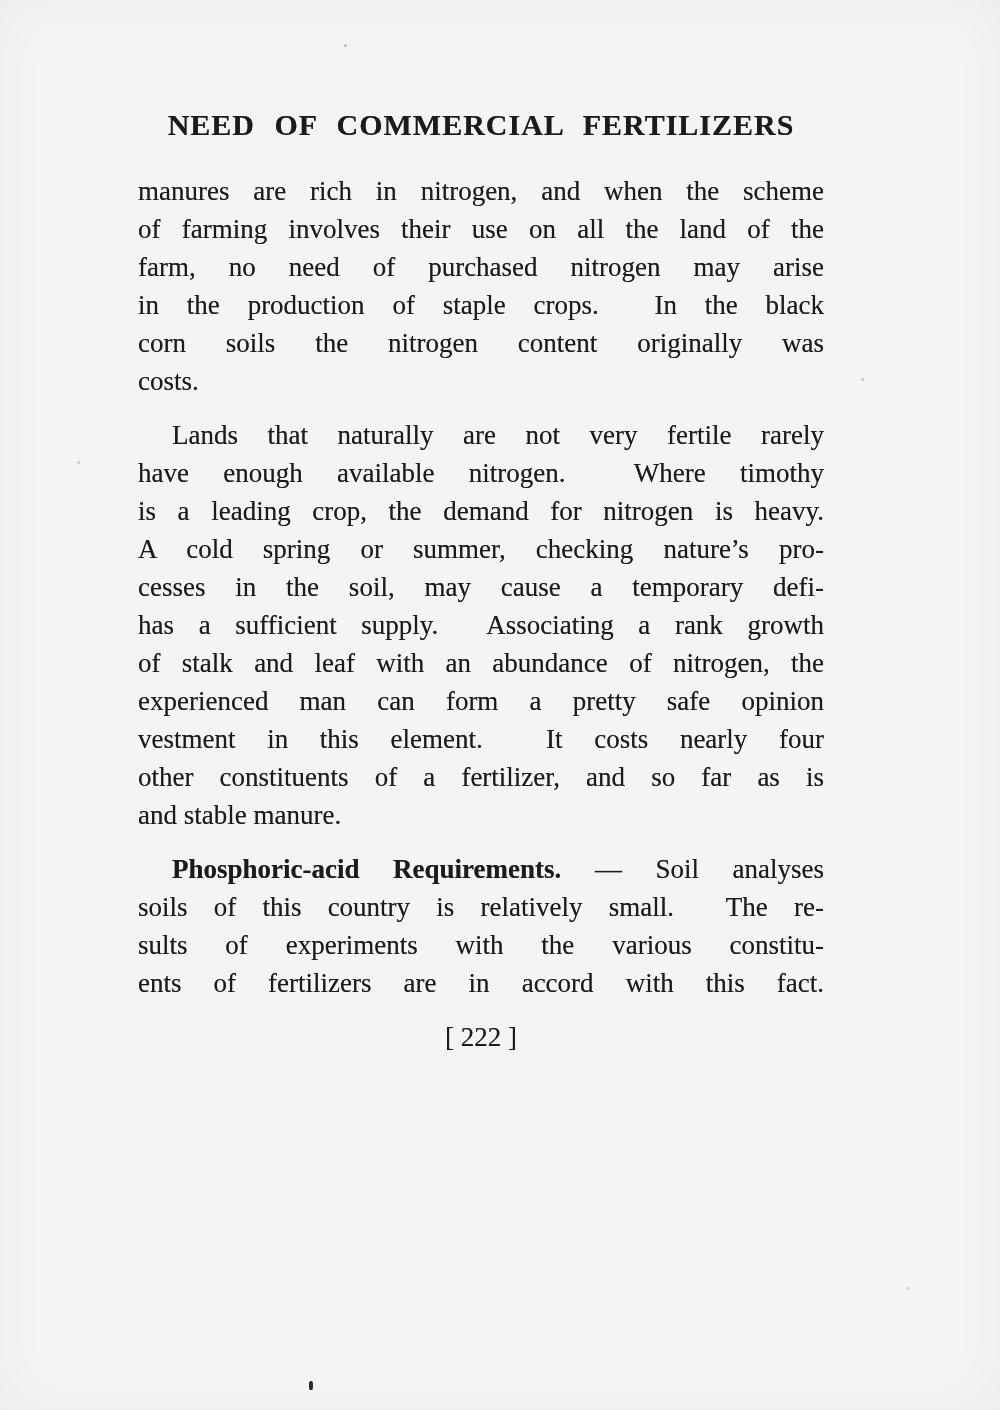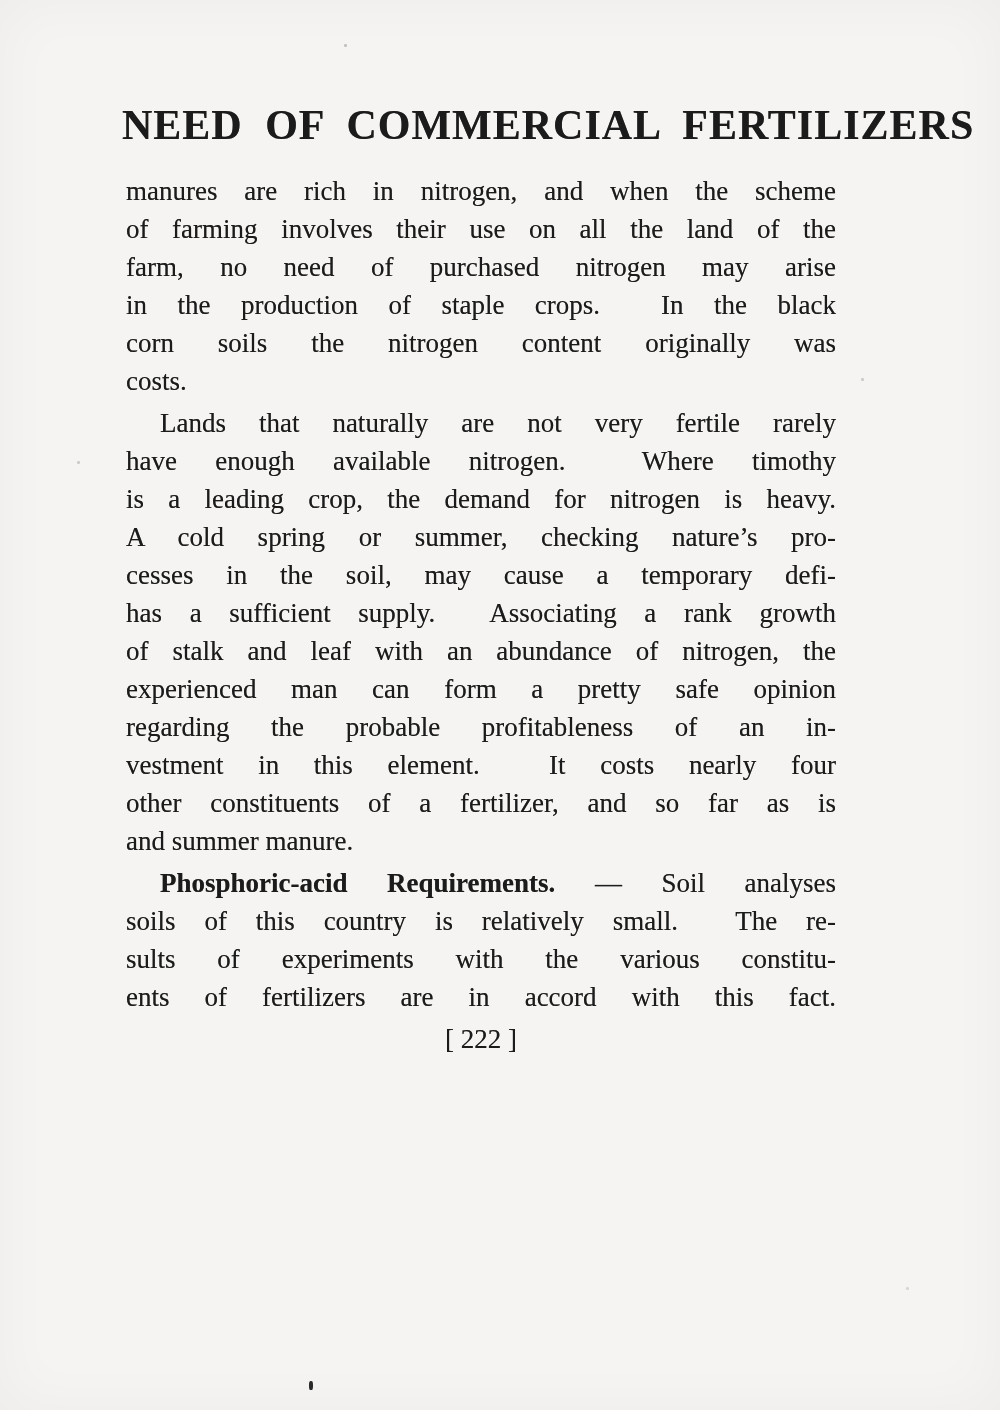--- a/index.html
+++ b/index.html
@@ -18,30 +18,30 @@
     color: #1b1b1b;
   }
   .textblock {
     position: absolute;
     left: 122px;
     top: 104px;
     width: 718px;
   }
   .title {
     margin: 0 0 26px 0;
-    font-size: 42px;
+    font-size: 30px;
     line-height: 42px;
     font-weight: 700;
     text-align: center;
     letter-spacing: 1px;
     word-spacing: 11px;
     text-shadow: 0 0 0.6px rgba(20,20,20,0.6);
     white-space: nowrap;
   }
-  .para { margin: 4px; }
+  .para { margin: 16px; }
   .line {
     font-size: 27px;
     line-height: 38px;
     text-align: justify;
     text-align-last: justify;
     text-justify: inter-word;
     text-shadow: 0 0 0.5px rgba(20,20,20,0.55);
   }
   .line.last {
     text-align-last: left;
@@ -87,24 +87,23 @@
         </div>
         <div class="para indent">
           <div class="line">Lands that naturally are not very fertile rarely</div>
           <div class="line">have enough available nitrogen.&nbsp; Where timothy</div>
           <div class="line">is a leading crop, the demand for nitrogen is heavy.</div>
           <div class="line">A cold spring or summer, checking nature’s pro-</div>
           <div class="line">cesses in the soil, may cause a temporary defi-</div>
           <div class="line">has a sufficient supply.&nbsp; Associating a rank growth</div>
           <div class="line">of stalk and leaf with an abundance of nitrogen, the</div>
           <div class="line">experienced man can form a pretty safe opinion</div>
-          <div class="line">regarding the probable profitableness of an in-</div>
           <div class="line">vestment in this element.&nbsp; It costs nearly four</div>
           <div class="line">other constituents of a fertilizer, and so far as is</div>
-          <div class="line last">and summer manure.</div>
+          <div class="line last">and stable manure.</div>
         </div>
         <div class="para indent">
           <div class="line"><span class="lead-bold">Phosphoric-acid Requirements.</span> — Soil analyses</div>
           <div class="line">soils of this country is relatively small.&nbsp; The re-</div>
           <div class="line">sults of experiments with the various constitu-</div>
           <div class="line">ents of fertilizers are in accord with this fact.</div>
         </div>
       </div>
     <div class="page-number">[ 222 ]</div>
   </div>

